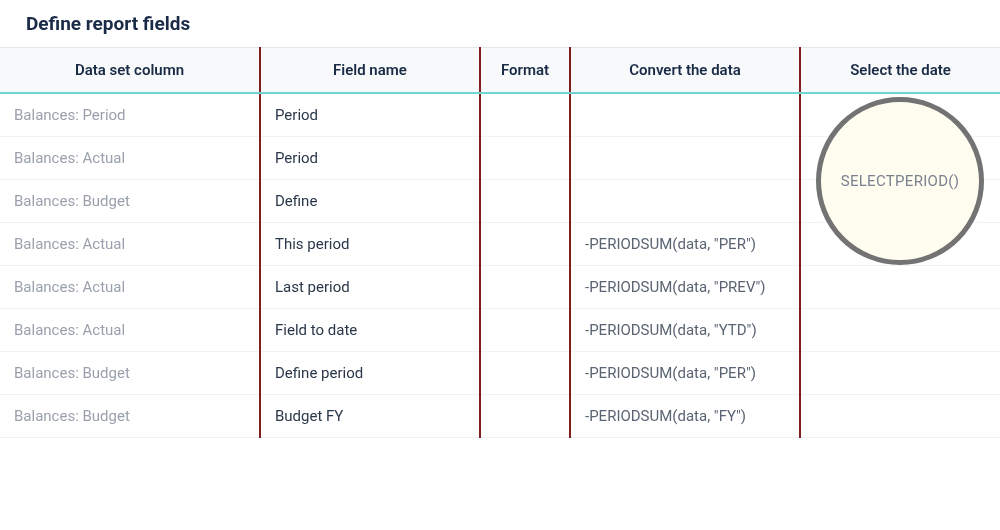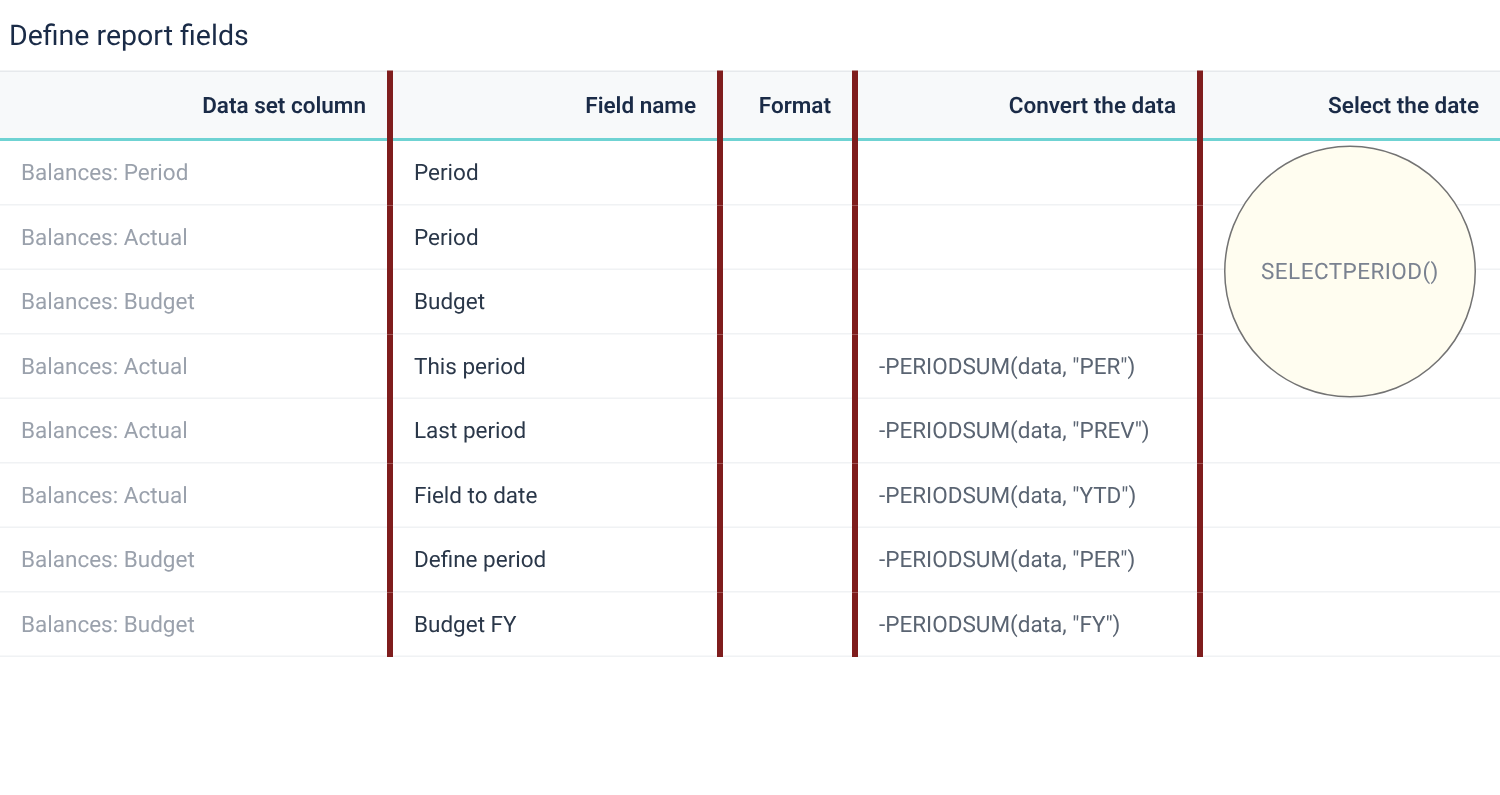--- a/index.html
+++ b/index.html
@@ -5,43 +5,43 @@
     * { margin: 0; padding: 0; box-sizing: border-box; }
     body {
       font-family: -apple-system, BlinkMacSystemFont, "Segoe UI", Roboto, "Helvetica Neue", Arial, sans-serif;
       background: #fff;
       width: 1000px;
       height: 530px;
       overflow: hidden;
     }
     .title {
       font-size: 19px;
-      font-weight: 400;
+      font-weight: 700;
       color: #1a2b47;
-      padding: 12px 14px 12px 6px;
+      padding: 12px 14px 12px 26px;
     }
     table {
       width: 100%;
       border-collapse: collapse;
       table-layout: fixed;
     }
     thead tr {
       background: #f7f9fa;
     }
     th {
-      text-align: right;
+      text-align: center;
       font-weight: 600;
       font-size: 15px;
       color: #1a2b47;
       padding: 13px 14px;
       border-top: 1px solid #e6e9ec;
       border-bottom: 2px solid #6fd3d3;
     }
     th + th, td + td {
-      border-left: 4px solid #7f1d1d;
+      border-left: 2px solid #7f1d1d;
     }
     td {
       font-size: 15px;
       padding: 12px 14px;
       border-bottom: 1px solid #f0f2f4;
       color: #2a3749;
       height: 43px;
       white-space: nowrap;
     }
     td.col-dataset {
@@ -58,21 +58,21 @@
     .c5 { width: 20%; }
 
     tbody { position: relative; }
 
     .highlight-circle {
       position: absolute;
       top: 50px;
       right: 16px;
       width: 168px;
       height: 168px;
-      border: 1px solid #737373;
+      border: 5px solid #737373;
       border-radius: 50%;
       background: #fffdf0;
       display: flex;
       align-items: center;
       justify-content: center;
       font-size: 15px;
       color: #7a8290;
       letter-spacing: 0.3px;
       pointer-events: none;
     }
@@ -111,21 +111,21 @@
         </tr>
         <tr>
           <td class="col-dataset">Balances: Actual</td>
           <td>Period</td>
           <td></td>
           <td class="col-convert"></td>
           <td></td>
         </tr>
         <tr>
           <td class="col-dataset">Balances: Budget</td>
-          <td>Budget</td>
+          <td>Define</td>
           <td></td>
           <td class="col-convert"></td>
           <td></td>
         </tr>
         <tr>
           <td class="col-dataset">Balances: Actual</td>
           <td>This period</td>
           <td></td>
           <td class="col-convert">-PERIODSUM(data, "PER")</td>
           <td></td>

